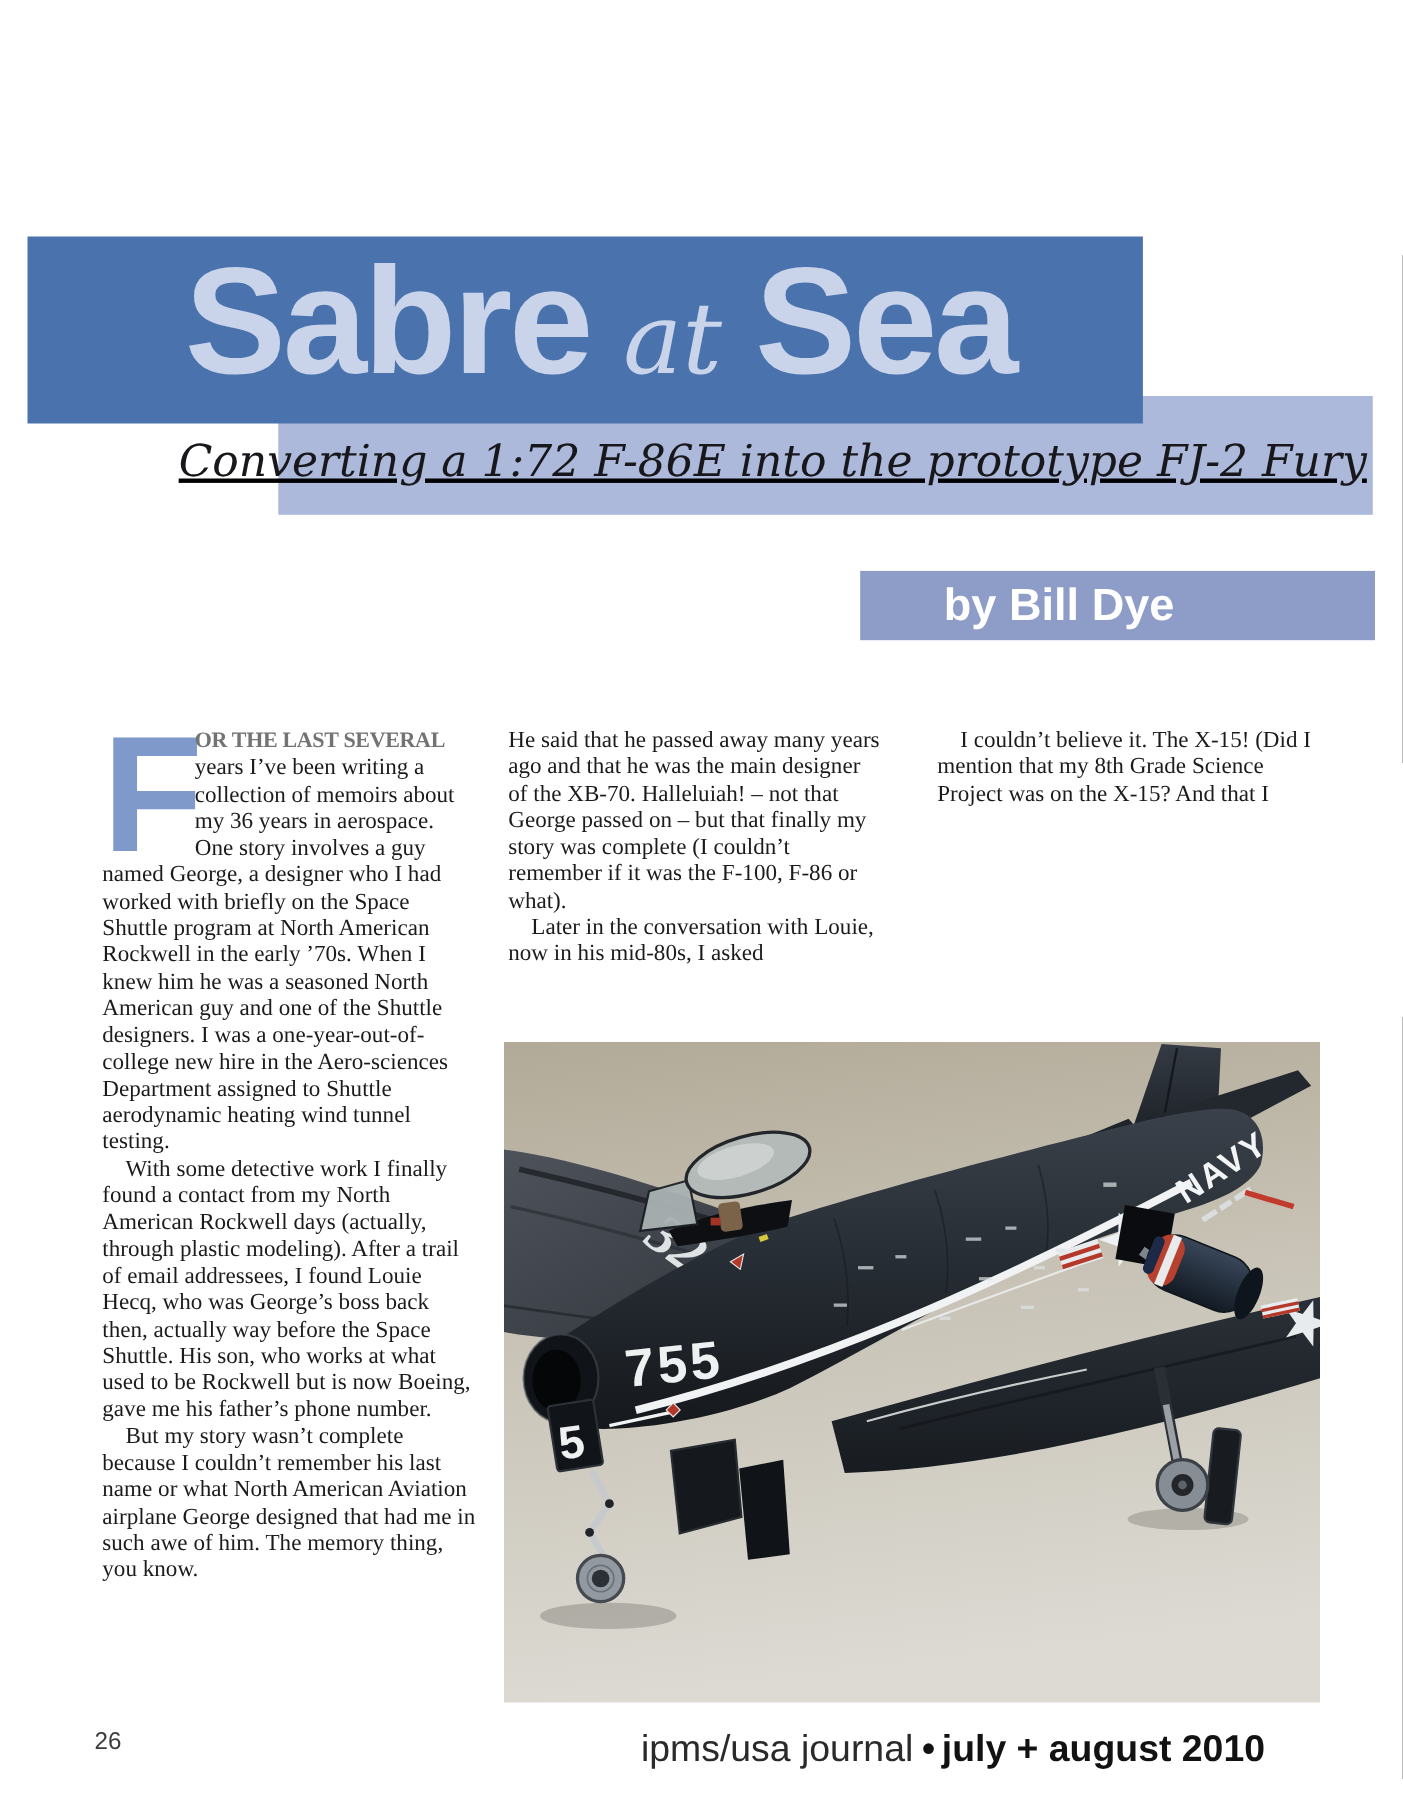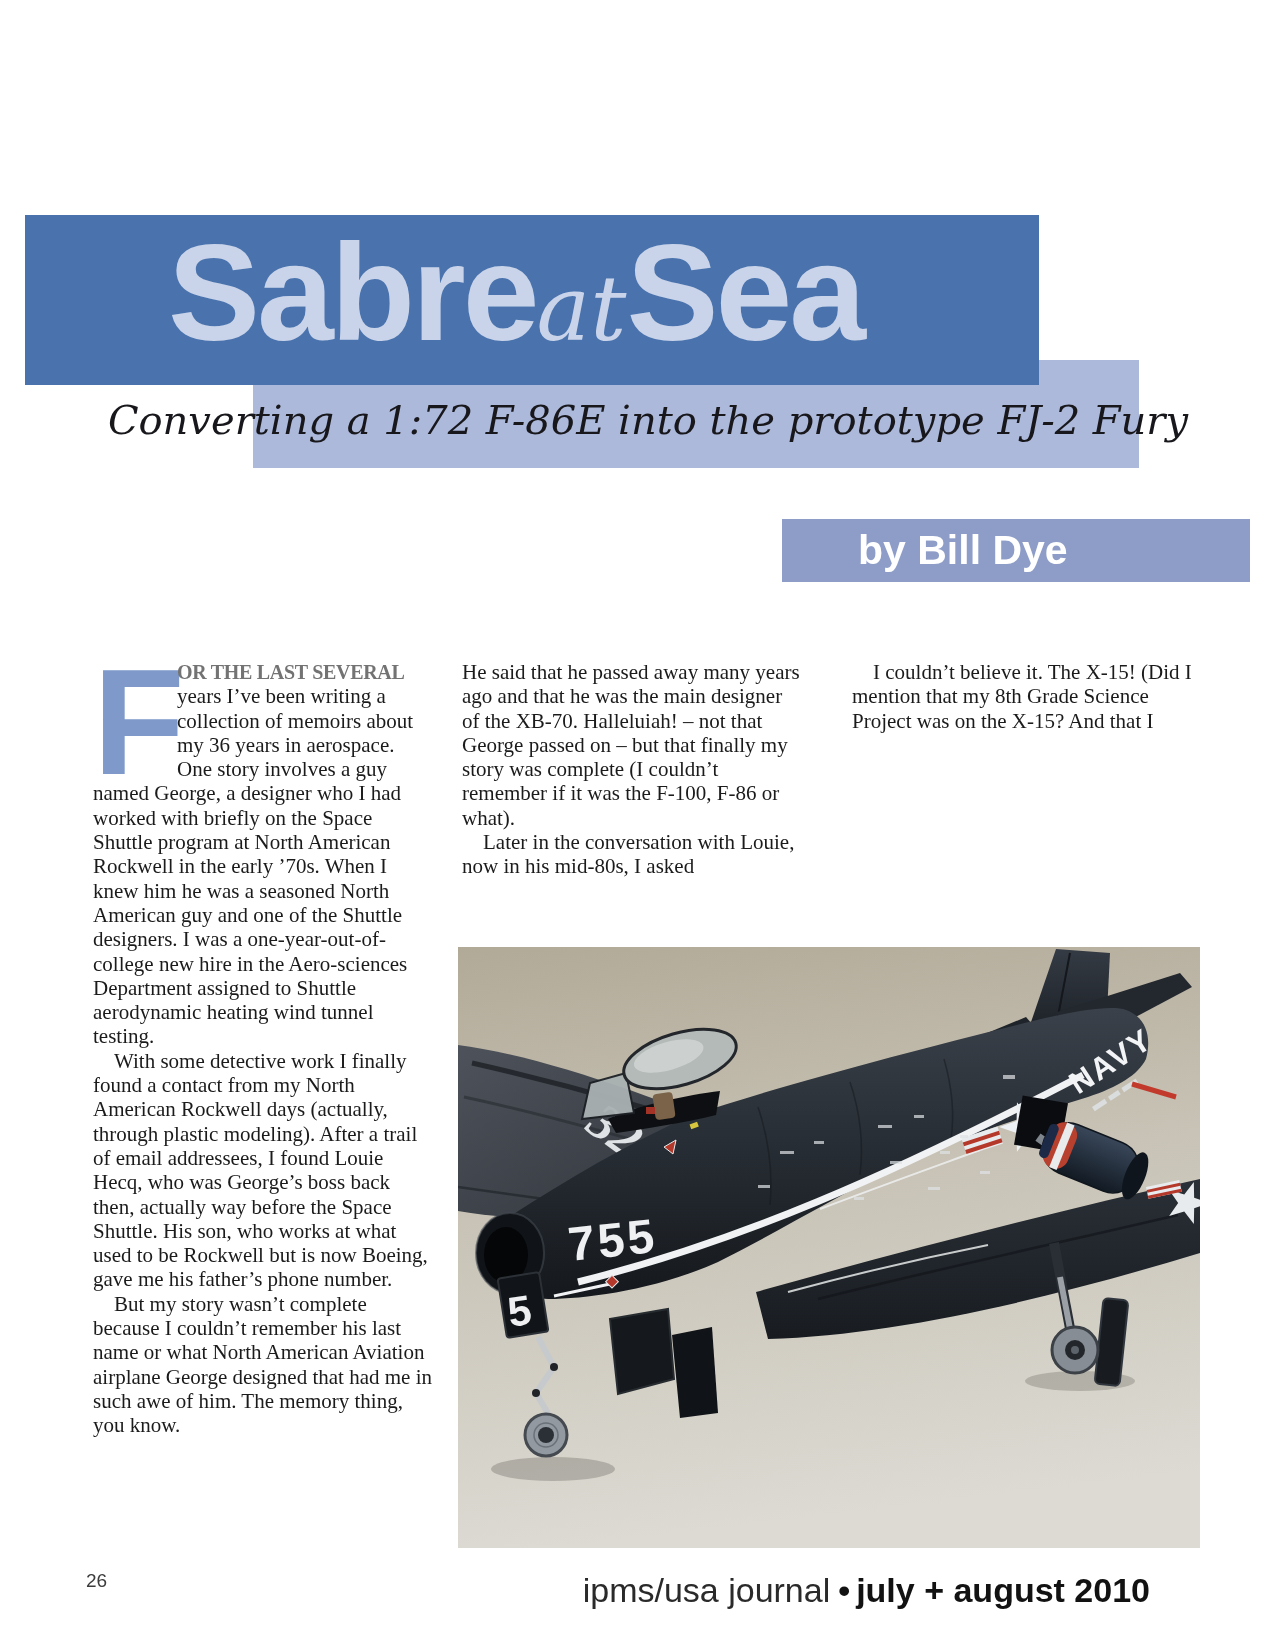--- a/index.html
+++ b/index.html
@@ -1,26 +1,26 @@
 <!DOCTYPE html>
 <html><head>
 <meta charset="utf-8">
 <style>
   html,body{margin:0;padding:0;background:#888;}
   .page{position:relative;width:1275px;height:1651px;background:#ffffff;overflow:hidden;
         font-family:"Liberation Serif",serif;}
 
   
   .title-box{position:absolute;left:25px;top:215px;width:1014px;height:170px;background:#4a73ad;z-index:3;}
-  .title-row{position:absolute;left:143px;bottom:24px;display:flex;align-items:baseline;}
+  .title-row{position:absolute;left:143px;bottom:24px;display:flex;align-items:baseline;gap:30px;}
   .t-main{font-family:"Liberation Sans",sans-serif;font-weight:900;font-size:138px;line-height:1;
           letter-spacing:-3px;color:#c9d4ea;}
   .t-at{font-family:"DejaVu Serif",serif;font-style:italic;font-weight:400;font-size:90px;line-height:1;color:#c9d4ea;}
-  .sub-banner{position:absolute;left:253px;top:360px;width:886px;height:108px;background:#adb9da;z-index:2;
-          display:flex;align-items:center;justify-content:center;box-sizing:border-box;padding:12px 116px 0 20px;}
+  .sub-banner{position:absolute;left:253px;top:360px;width:995px;height:108px;background:#adb9da;z-index:2;
+          display:flex;align-items:center;justify-content:center;box-sizing:border-box;padding:12px 116px 0 20px;text-decoration:underline;}
   .subtitle{font-family:"DejaVu Serif",serif;font-style:italic;font-size:40px;line-height:1.1;color:#17171c;white-space:nowrap;}
   .byline-bar{position:absolute;left:782px;top:519px;width:468px;height:63px;background:#8d9dc8;z-index:1;
           display:flex;align-items:center;}
   .byline{font-family:"Liberation Sans",sans-serif;font-weight:700;font-size:41px;color:#ffffff;margin-left:76px;}
 
   
   .col{position:absolute;top:660px;font-size:21px;line-height:24.3px;color:#1b1b1b;}
   .col1{left:93px;width:340px;}
   .col2{left:462px;width:338px;}
   .col3{left:852px;width:340px;}
@@ -29,21 +29,21 @@
   .dropcap{float:left;width:80px;font-family:"Liberation Sans",sans-serif;font-weight:700;
            font-size:150px;line-height:116px;color:#7f9aca;margin:4px 4px 0 0;}
   .leadin{font-family:Liberation Serif, serif;font-weight:700;font-size:20px;letter-spacing:-0.3px;color:#737373;}
 
   
   .photo{position:absolute;left:458px;top:947px;width:742px;height:601px;overflow:hidden;}
   .photo svg{display:block;}
 
   
   .page-num{position:absolute;left:86px;top:1570px;font-family:"Liberation Sans",sans-serif;
-            font-size:19px;color:#3c3c3c;}
+            font-size:22px;color:#3c3c3c;}
   .footer-right{position:absolute;right:125px;top:1571px;font-family:"Liberation Sans",sans-serif;
             font-size:34px;color:#2a2a2a;white-space:nowrap;}
   .footer-right .fb{font-weight:700;color:#121212;margin:0 6px 0 8px;}
   .footer-right .fi{font-weight:700;color:#121212;}
 </style>
 </head>
 <body>
 
 <div class="page">
 

